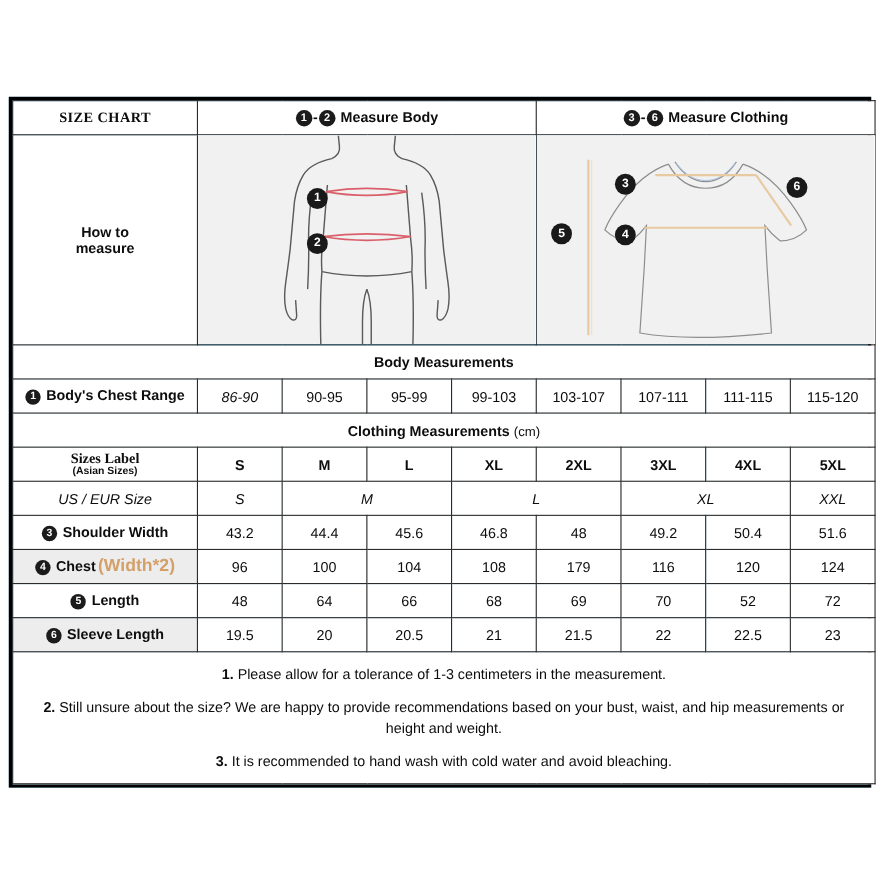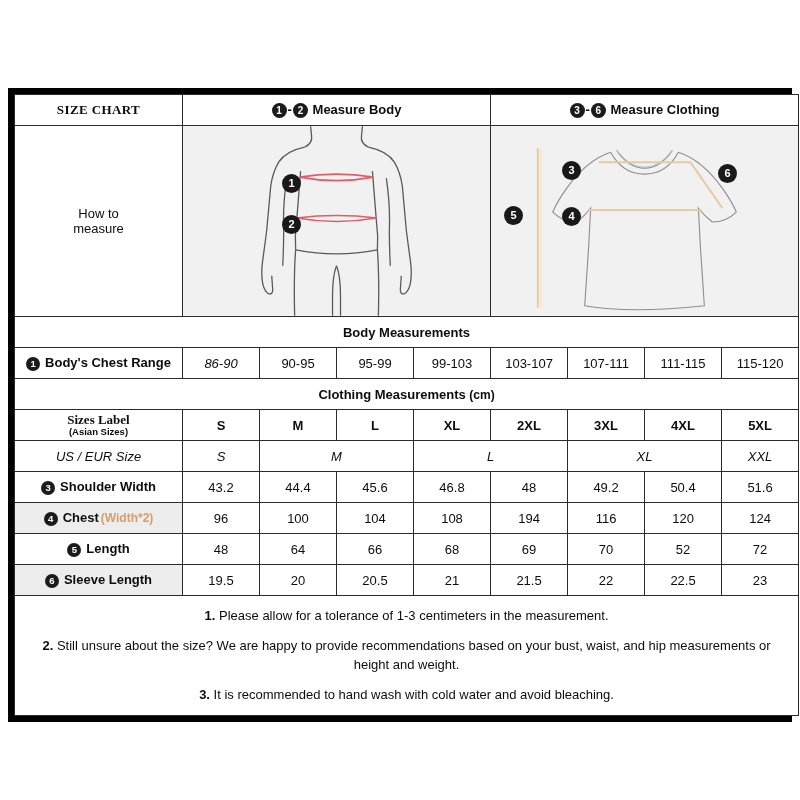--- a/index.html
+++ b/index.html
@@ -15,21 +15,21 @@
     width: 800px;
     height: 800px;
     overflow: hidden;
     background: #ffffff;
   }
   .chart-wrap {
     position: absolute;
     left: 8px;
     top: 88px;
     width: 784px;
-    border: 6px solid #000000;
+    border: 3px solid #000000;
     box-sizing: border-box;
     background: #7dd3fc;
   }
   table.sz {
     border-collapse: collapse;
     width: 100%;
     table-layout: fixed;
   }
   table.sz td {
     border: 1px solid #2b2b2b;
@@ -52,25 +52,25 @@
     font-size: 17px;
     font-weight: bold;
     letter-spacing: 0.4px;
   }
   .sect {
     background: #d2d2d2;
     font-weight: bold;
     font-size: 16px;
     height: 32px;
   }
-  .sect .unit { font-size: 12px; font-weight: bold; }
+  .sect .unit { font-size: 12px; font-weight: normal; }
   .illus-row td { height: 190px; background: #f1f1f1; padding: 0; }
   .howto {
     font-size: 25px;
-    font-weight: normal;
+    font-weight: bold;
     line-height: 1.18;
     color: #111;
     background: #f1f1f1;
   }
   .rowlabel {
     text-align: left;
     padding-left: 7px;
     font-weight: bold;
     font-size: 14.5px;
     white-space: nowrap;
@@ -102,21 +102,21 @@
     color: #ffffff;
     font-size: 9.5px;
     font-weight: bold;
     line-height: 14px;
     text-align: center;
     vertical-align: middle;
     margin-right: 5px;
     font-family: "Liberation Sans", sans-serif;
   }
   .badge.hdrb { width: 15px; height: 15px; line-height: 15px; font-size: 10px; margin-right: 1px; }
-  .width2 { color: #d4a06a; font-weight: bold; font-size: 12px; margin-left: 2px; }
+  .width2 { color: #d4a06a; font-weight: bold; font-size: 16px; margin-left: 2px; }
   .notes {
     text-align: left;
     padding: 6px 8px 7px 8px;
     font-size: 13.5px;
     line-height: 1.45;
     color: #111;
     background: #ffffff;
     height: auto;
   }
   .notes b { font-weight: bold; }
@@ -310,21 +310,21 @@
   </tr>
 
   <tr class="zebra">
     <td class="rowlabel">
       <span class="badge">4</span><span>Chest</span><span class="width2">(Width*2)</span>
     </td>
     <td>96</td>
     <td>100</td>
     <td>104</td>
     <td>108</td>
-    <td>194</td>
+    <td>179</td>
     <td>116</td>
     <td>120</td>
     <td>124</td>
   </tr>
 
   <tr>
     <td class="rowlabel">
       <span class="badge">5</span><span>Length</span>
     </td>
     <td>48</td>

